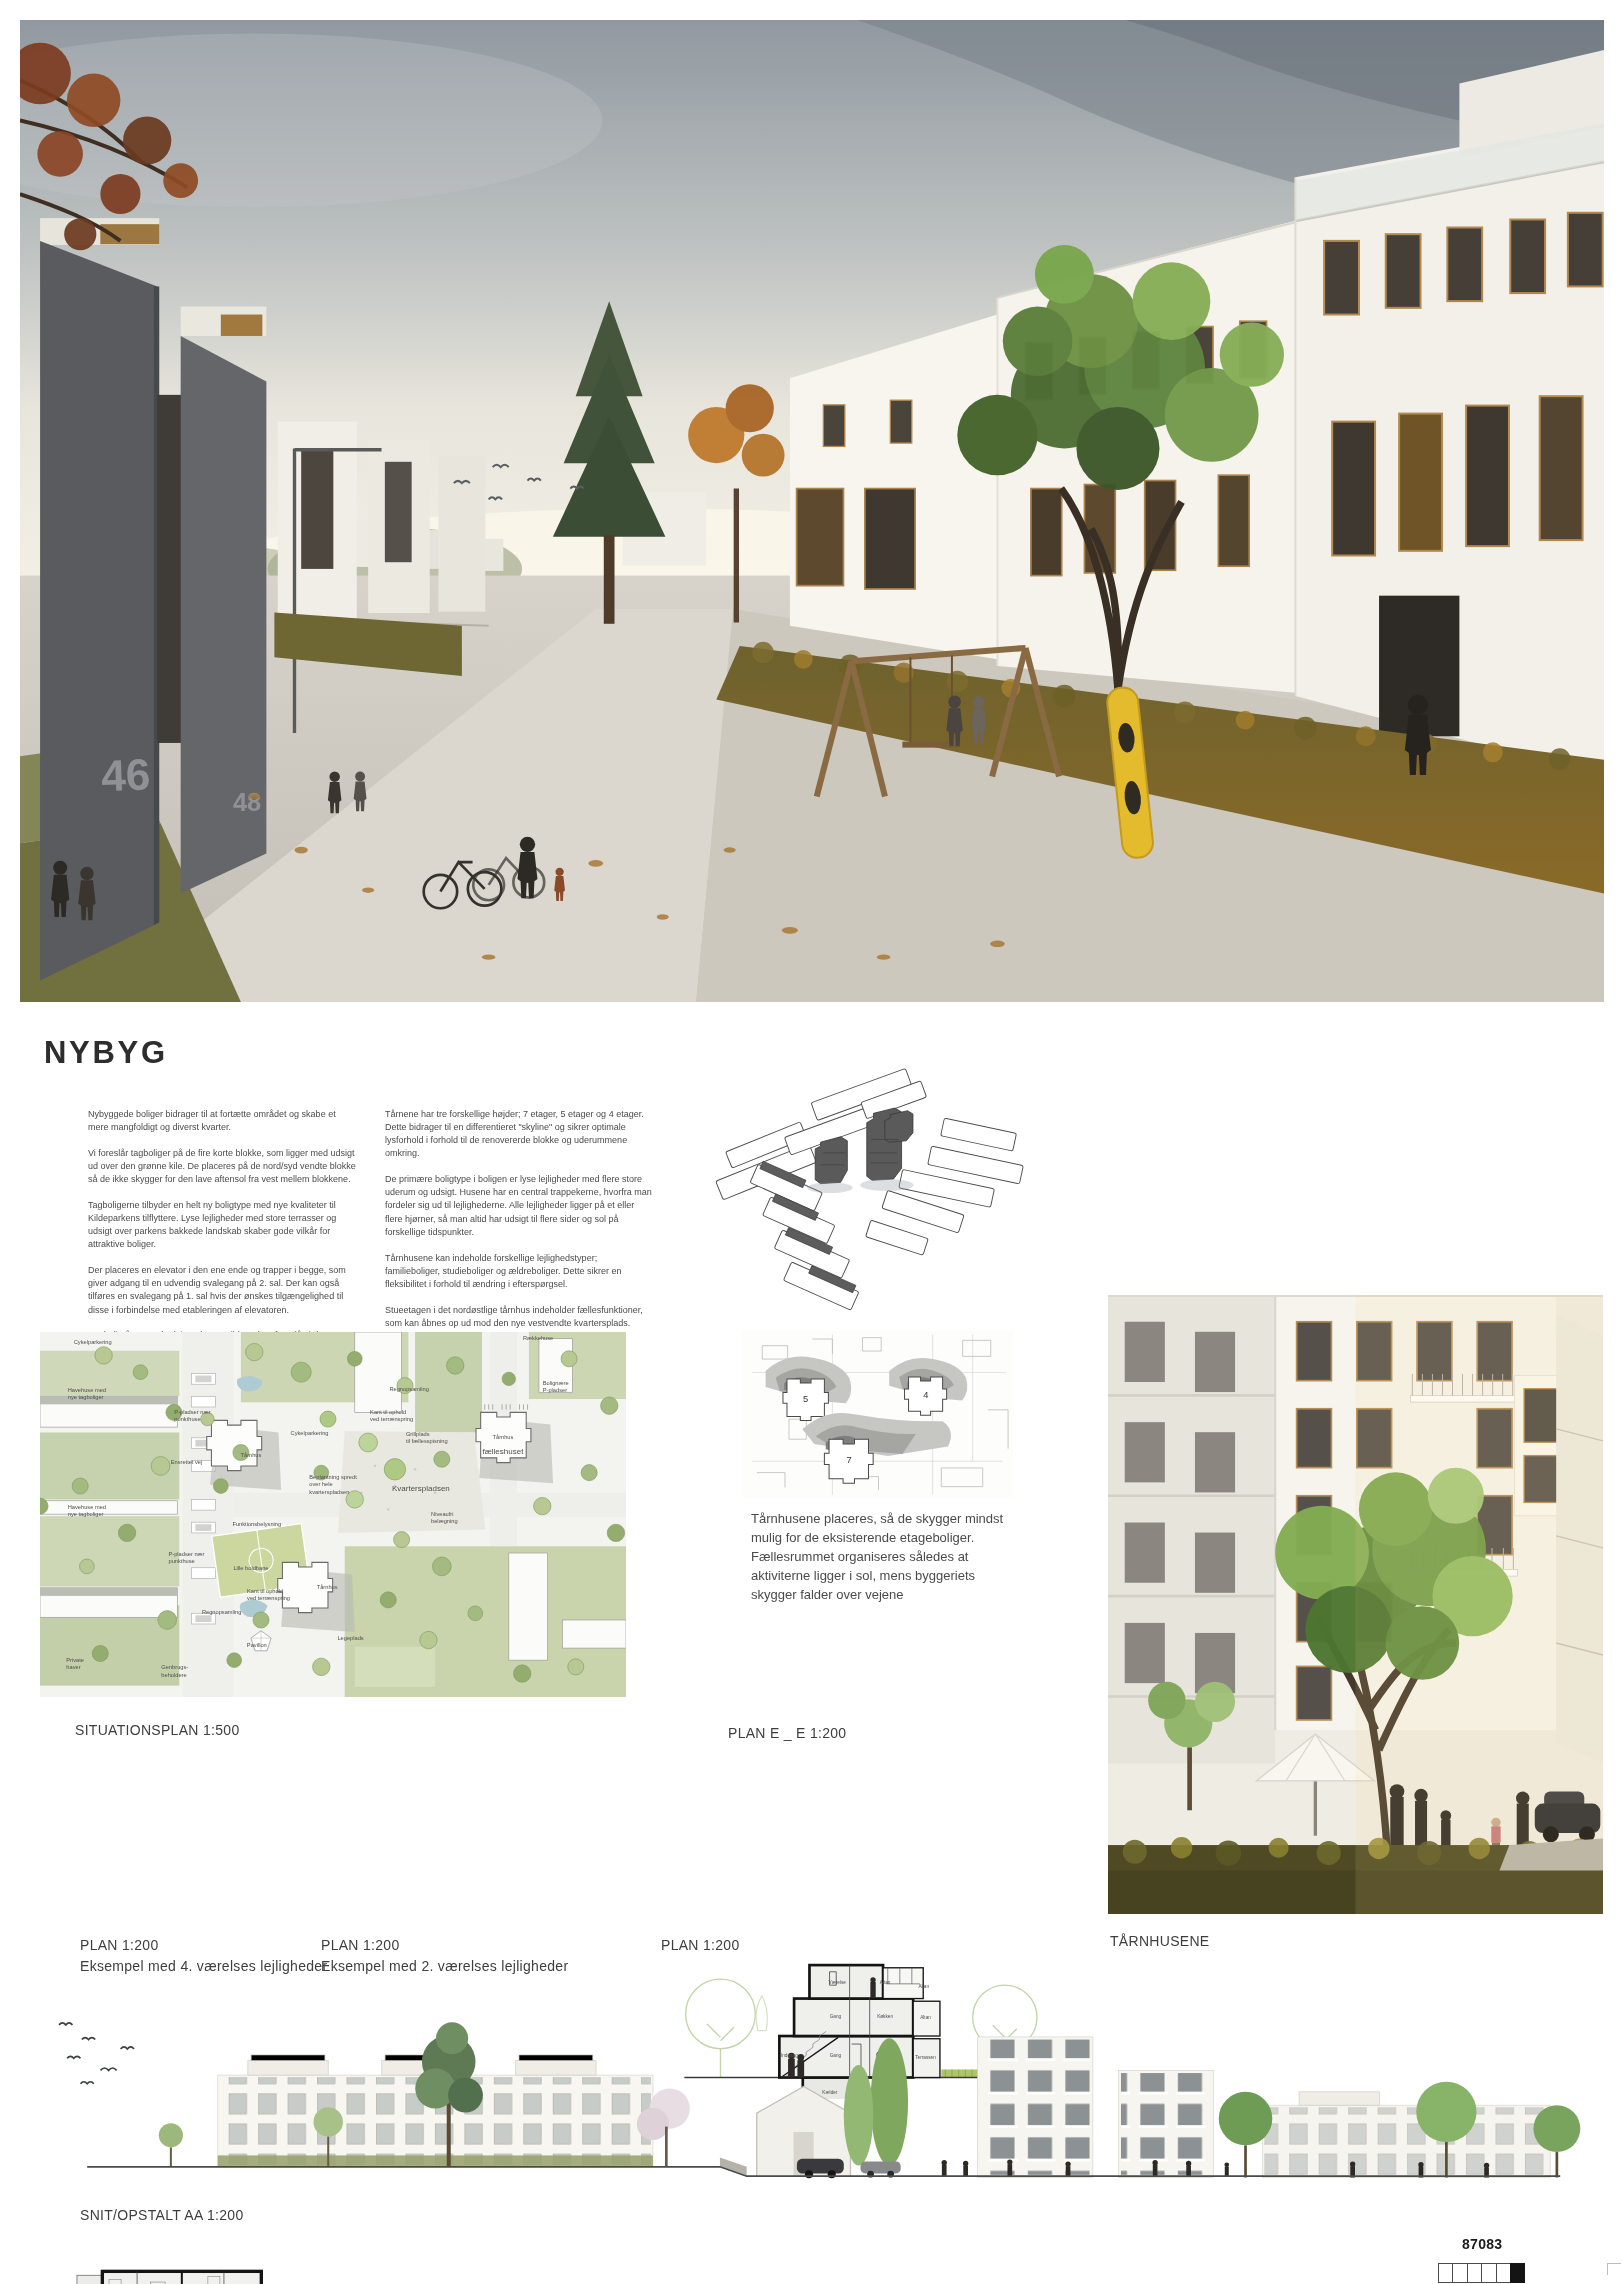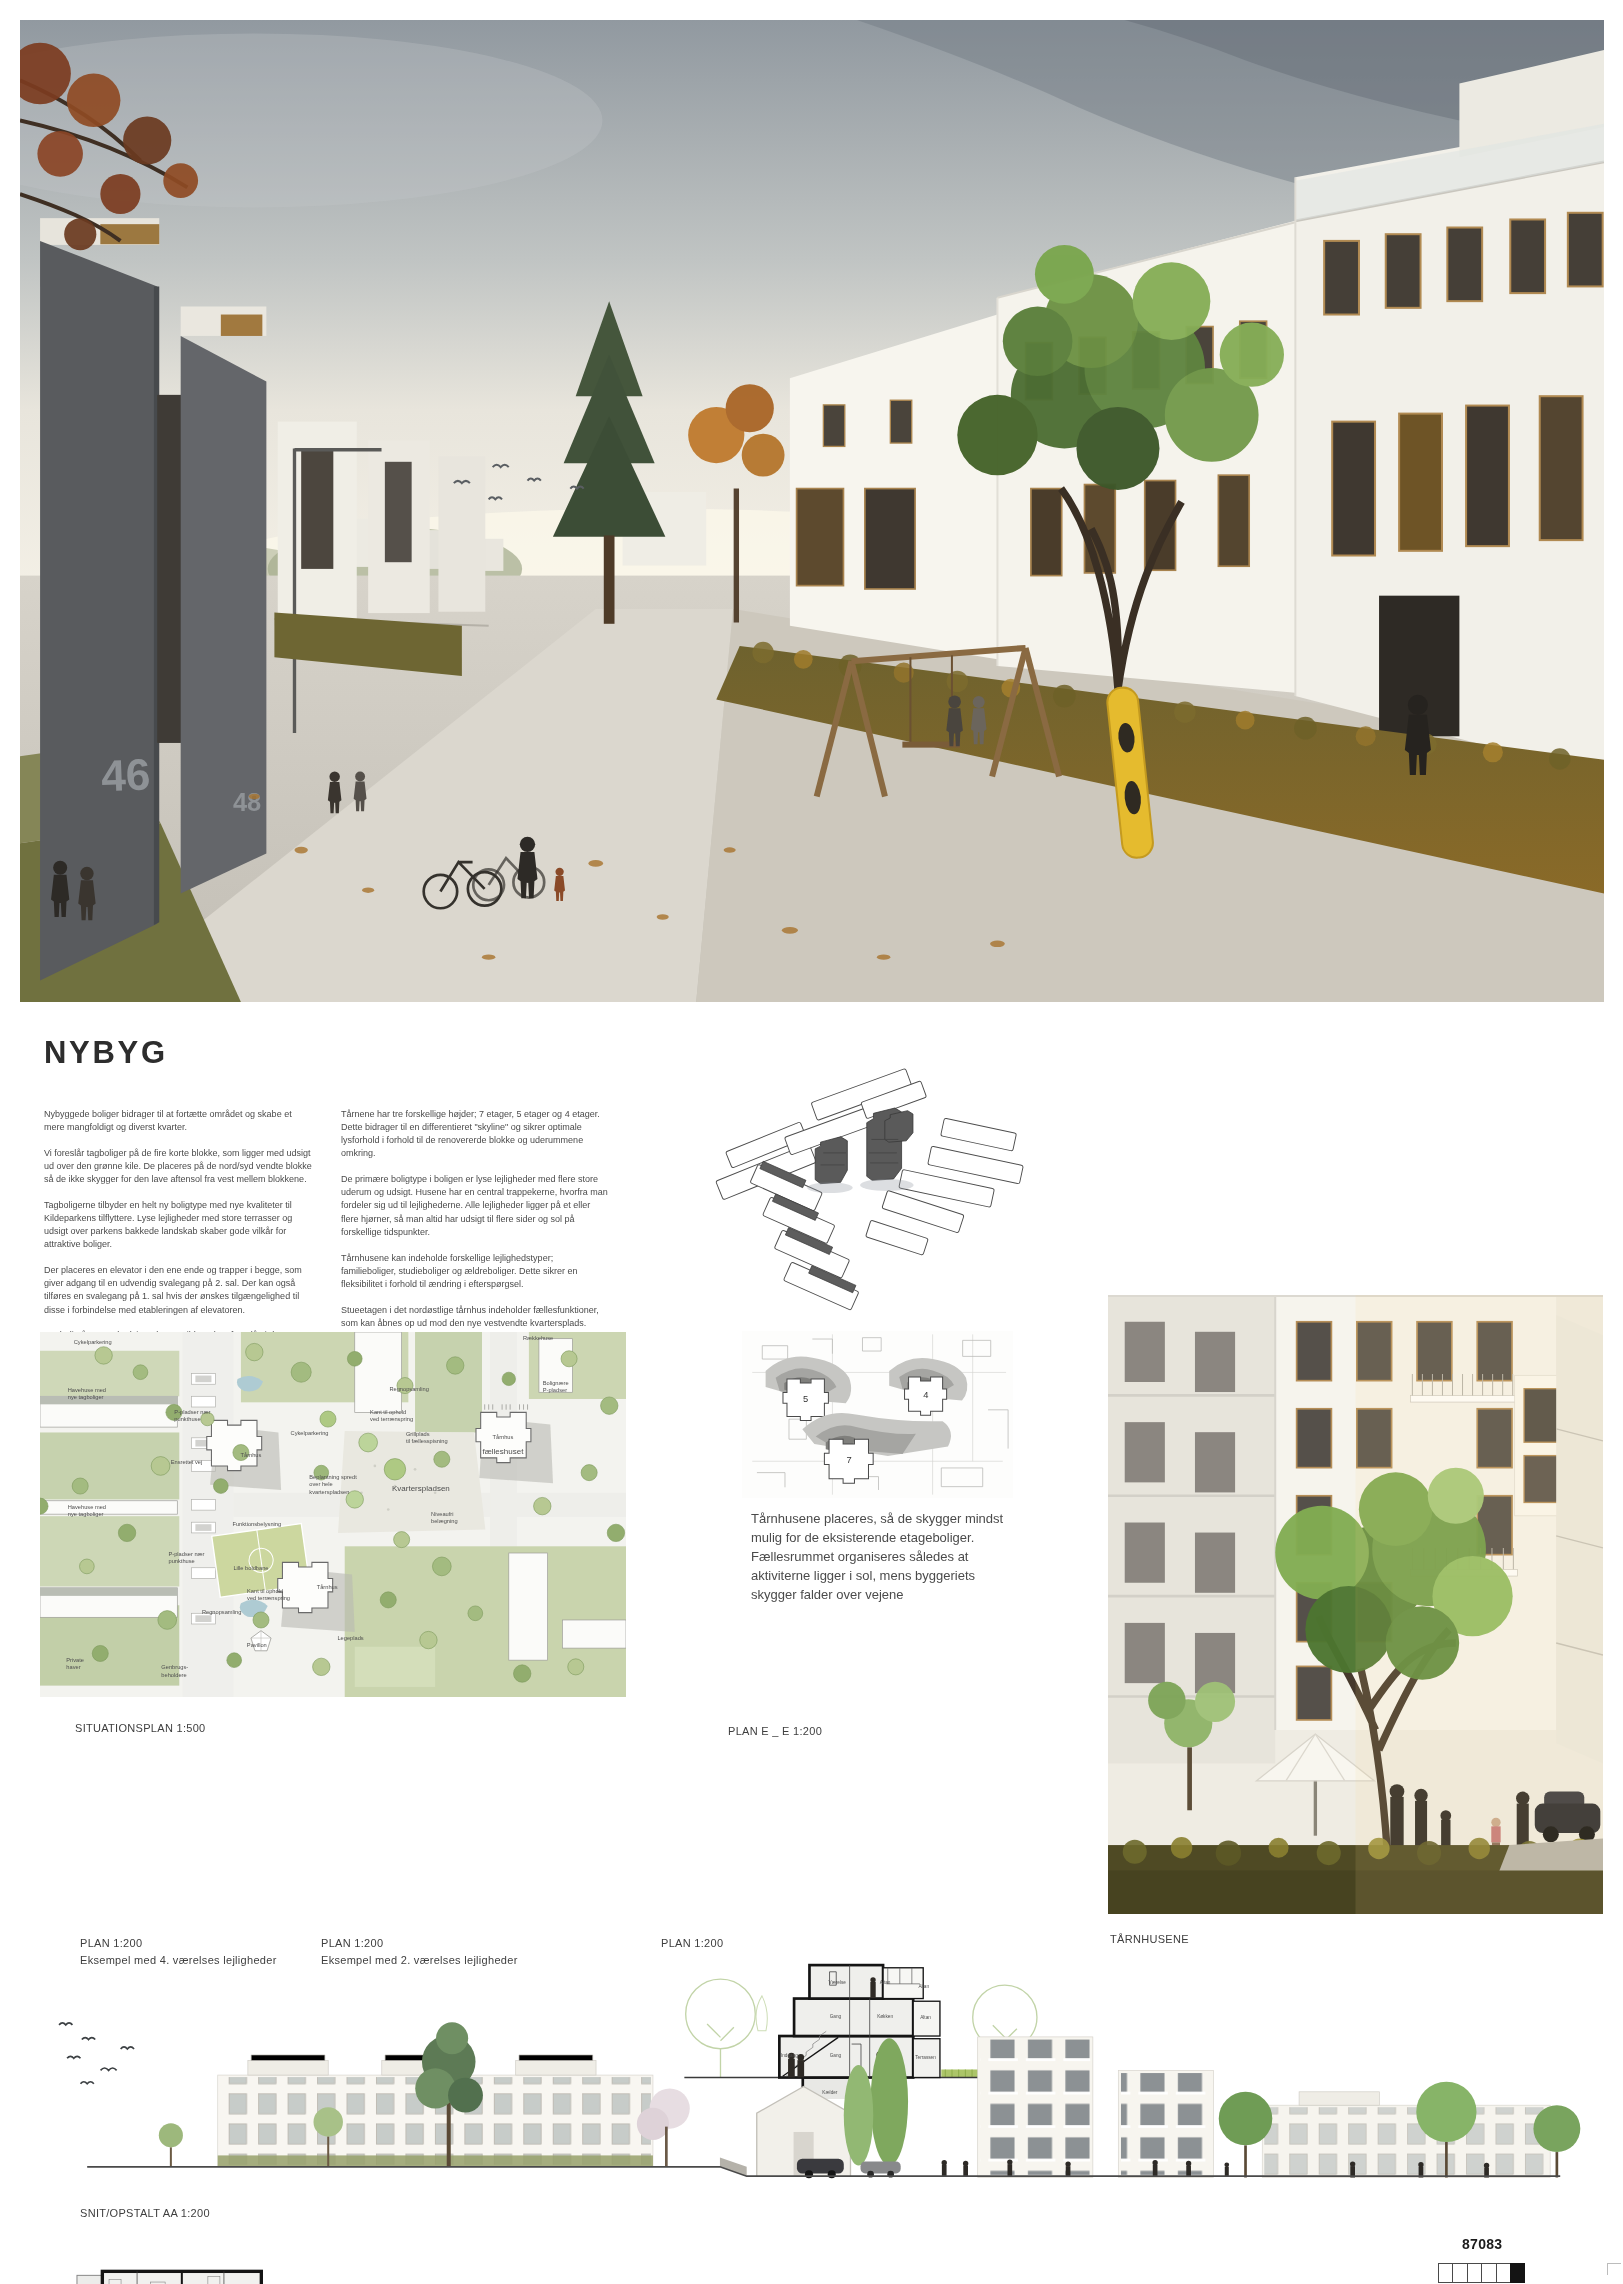--- a/index.html
+++ b/index.html
@@ -2,33 +2,33 @@
 <html style="font-size:10.7px"><head>
 <meta charset="utf-8">
 <style>
   html,body{margin:0;padding:0;background:#e8e8e8;}
   .board{position:relative;width:1624px;height:2284px;background:#ffffff;overflow:hidden;
          font-family:"Liberation Sans",sans-serif;color:#474747;}
   svg{display:block;}
   .abs{position:absolute;}
   .hero{left:20px;top:20px;width:1584px;height:982px;}
   .title{left:44px;top:1035px;font-size:31px;font-weight:700;letter-spacing:2.7px;color:#2d2d2d;}
-  .col{width:268px;font-size:9px;line-height:1.46;color:#4b4b4b;}
+  .col{width:268px;font-size:9px;line-height:1.46;color:#4b4b4b;margin-left:44px;}
   .col p{margin:0 0 12.7px;}
   .col1{left:44px;top:1108px;}
   .col2{left:341px;top:1108px;}
   .axon{left:696px;top:1039px;width:375px;height:288px;}
   .siteplan{left:40px;top:1332px;width:586px;height:365px;}
   .shadowdg{left:742px;top:1331px;width:271px;height:167px;}
   .shadow-note{left:751px;top:1510px;width:262px;font-size:13px;line-height:1.46;color:#4b4b4b;}
   .sectiondg{left:679px;top:1592px;width:368px;height:142px;}
   .tower-render{left:1108px;top:1295px;width:495px;height:619px;}
   .planA{left:70px;top:1755px;width:221px;height:177px;}
   .elevation{left:47px;top:1998px;width:1540px;height:201px;}
-  .caption{font-size:11px;color:#3e3e3e;letter-spacing:0.3px;white-space:pre-line;line-height:1.5;}
+  .caption{font-size:14px;color:#3e3e3e;letter-spacing:0.3px;white-space:pre-line;line-height:1.5;}
   #cap-siteplan{left:75px;top:1720px;}
   #cap-section{left:728px;top:1723px;}
   #cap-planA{left:80px;top:1935px;}
   #cap-planB{left:321px;top:1935px;}
   #cap-planC{left:661px;top:1935px;}
   #cap-tower{left:1110px;top:1931px;}
   #cap-elev{left:80px;top:2205px;}
   .overlay-host{position:relative;}
   .plan-label{position:absolute;transform:translate(-50%,-50%);white-space:pre-line;
               text-align:left;color:#4e4e4e;line-height:1.25;pointer-events:none;}

